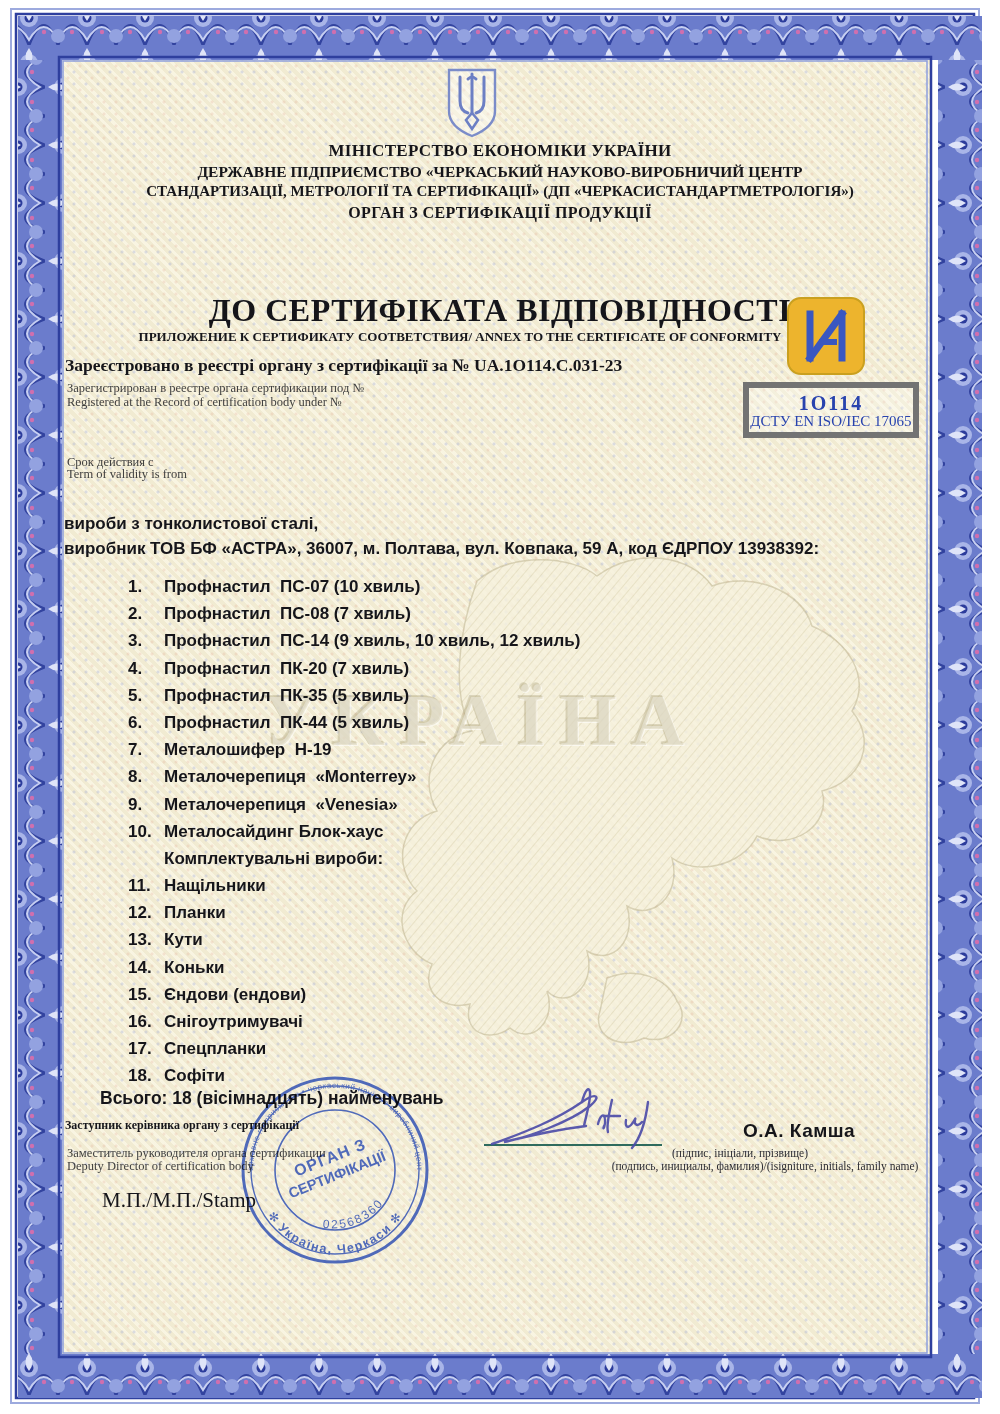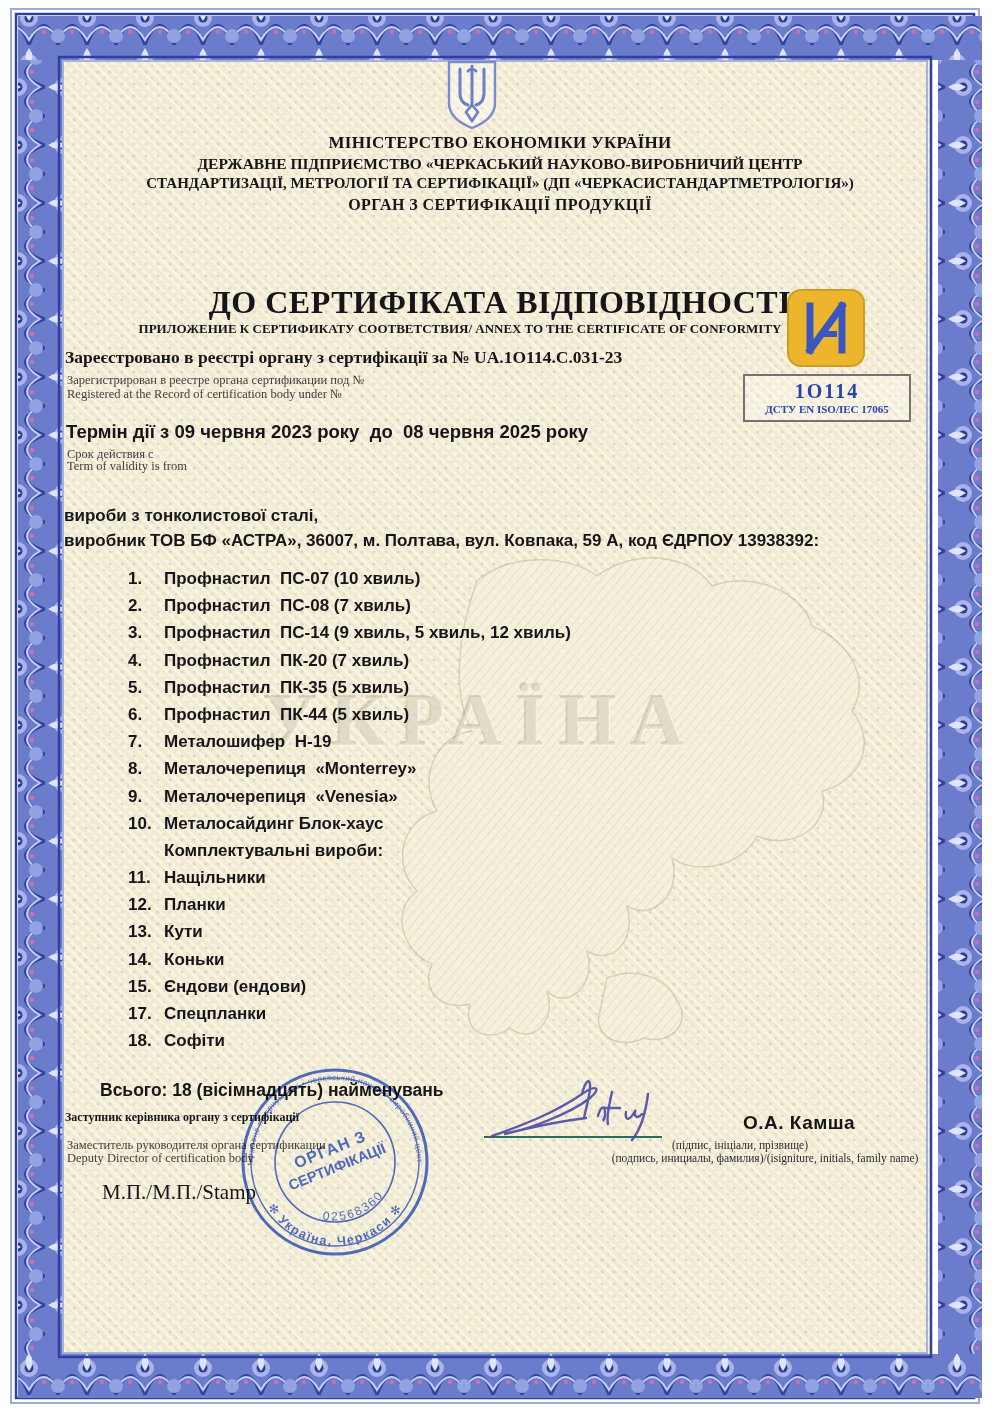--- a/index.html
+++ b/index.html
@@ -12,45 +12,45 @@
 
   
   .interior{position:absolute;left:59px;top:57px;width:872px;height:1300px;z-index:0;
     background-color:#f1ebd2;
     background-image:
       radial-gradient(circle at 3px 3px, rgba(140,155,215,0.28) 1.3px, transparent 1.8px),
       radial-gradient(circle at 9px 9px, rgba(225,170,150,0.25) 1.3px, transparent 1.8px),
       repeating-linear-gradient(45deg, rgba(255,252,238,0.55) 0 3px, transparent 3px 7px);
     background-size:12px 12px,12px 12px,auto;}
 
-  .layer{position:absolute;inset:0;z-index:2;}
+  .layer{position:absolute;inset:0;z-index:2;margin-top:8px;}
 
   .serifb{font-family:"Liberation Serif","DejaVu Serif",serif;font-weight:bold;}
   .sansb{font-family:"Liberation Sans","DejaVu Sans",sans-serif;font-weight:bold;}
   .small-cap{font-size:12.5px;color:#404040;}
 
   .abs{position:absolute;}
   .ctr{text-align:center;}
 
   .head-line1{left:60px;top:133px;width:880px;font-size:17px;letter-spacing:.3px;}
   .head-line2{left:60px;top:155px;width:880px;font-size:15.5px;}
   .head-line3{left:60px;top:175px;width:880px;font-size:15px;}
   .head-line4{left:60px;top:196px;width:880px;font-size:16px;letter-spacing:.4px;}
 
   .title1{left:60px;top:250px;width:880px;font-size:30px;letter-spacing:2px;}
   .title2{left:60px;top:284px;width:880px;font-size:32px;letter-spacing:.5px;}
   .subtitle{left:60px;top:321px;width:800px;font-size:13px;}
 
   .mark-box{left:787px;top:289px;width:74px;height:74px;border-radius:14px;
     background:#edb42d;border:2px solid #caa01f;display:flex;align-items:center;justify-content:center;z-index:4;}
-  .code-box{left:743px;top:374px;width:164px;height:44px;border:2px solid #737373;
+  .code-box{left:743px;top:374px;width:164px;height:44px;border:6px solid #737373;
     background:rgba(255,255,255,0.25);color:#2843ae;display:flex;flex-direction:column;
     align-items:center;justify-content:center;z-index:4;}
   .code-box .c1{font-size:20px;font-weight:bold;letter-spacing:2px;line-height:22px;}
-  .code-box .c2{font-size:11px;font-weight:bold;line-height:15px;}
+  .code-box .c2{font-size:15px;font-weight:normal;line-height:15px;}
 
   .reg-uk{left:65px;top:347px;font-size:17.5px;width:700px;}
   .reg-ru{left:67px;top:373px;}
   .reg-en{left:67px;top:387px;}
 
   .val-uk{left:66px;top:421px;font-size:18.5px;}
   .val-ru{left:67px;top:447px;}
   .val-en{left:67px;top:459px;}
 
   .intro1{left:64px;top:506px;font-size:17px;}
@@ -178,39 +178,38 @@
     </div>
     <div class="abs code-box">
       <div class="c1">1О114</div>
       <div class="c2">ДСТУ EN ISO/ІЕС 17065</div>
     </div>
 
     <div class="abs serifb reg-uk">Зареєстровано в реєстрі органу з сертифікації за № UA.1О114.С.031-23</div>
     <div class="abs small-cap reg-ru">Зарегистрирован в реестре органа сертификации под №</div>
     <div class="abs small-cap reg-en">Registered at the Record of certification body under №</div>
 
-    <div class="abs sansb val-uk" style="white-space:pre">Термін дії з 09 червня 2023 року  до  08 червня 2025 року</div>
     <div class="abs small-cap val-ru">Срок действия с</div>
     <div class="abs small-cap val-en">Term of validity is from</div>
 
     <div class="abs sansb intro1">вироби з тонколистової сталі,</div>
     <div class="abs sansb intro2">виробник ТОВ БФ «АСТРА», 36007, м. Полтава, вул. Ковпака, 59 А, код ЄДРПОУ 13938392:</div>
 
     <div class="abs plist">
         <div class="prow">
           <span class="pnum">1.</span>
           <span class="ptxt">Профнастил  ПС-07 (10 хвиль)</span>
         </div>
         <div class="prow">
           <span class="pnum">2.</span>
           <span class="ptxt">Профнастил  ПС-08 (7 хвиль)</span>
         </div>
         <div class="prow">
           <span class="pnum">3.</span>
-          <span class="ptxt">Профнастил  ПС-14 (9 хвиль, 5 хвиль, 12 хвиль)</span>
+          <span class="ptxt">Профнастил  ПС-14 (9 хвиль, 10 хвиль, 12 хвиль)</span>
         </div>
         <div class="prow">
           <span class="pnum">4.</span>
           <span class="ptxt">Профнастил  ПК-20 (7 хвиль)</span>
         </div>
         <div class="prow">
           <span class="pnum">5.</span>
           <span class="ptxt">Профнастил  ПК-35 (5 хвиль)</span>
         </div>
         <div class="prow">
@@ -249,20 +248,24 @@
           <span class="pnum">13.</span>
           <span class="ptxt">Кути</span>
         </div>
         <div class="prow">
           <span class="pnum">14.</span>
           <span class="ptxt">Коньки</span>
         </div>
         <div class="prow">
           <span class="pnum">15.</span>
           <span class="ptxt">Єндови (ендови)</span>
+        </div>
+        <div class="prow">
+          <span class="pnum">16.</span>
+          <span class="ptxt">Снігоутримувачі</span>
         </div>
         <div class="prow">
           <span class="pnum">17.</span>
           <span class="ptxt">Спецпланки</span>
         </div>
         <div class="prow">
           <span class="pnum">18.</span>
           <span class="ptxt">Софіти</span>
         </div>
       </div>

